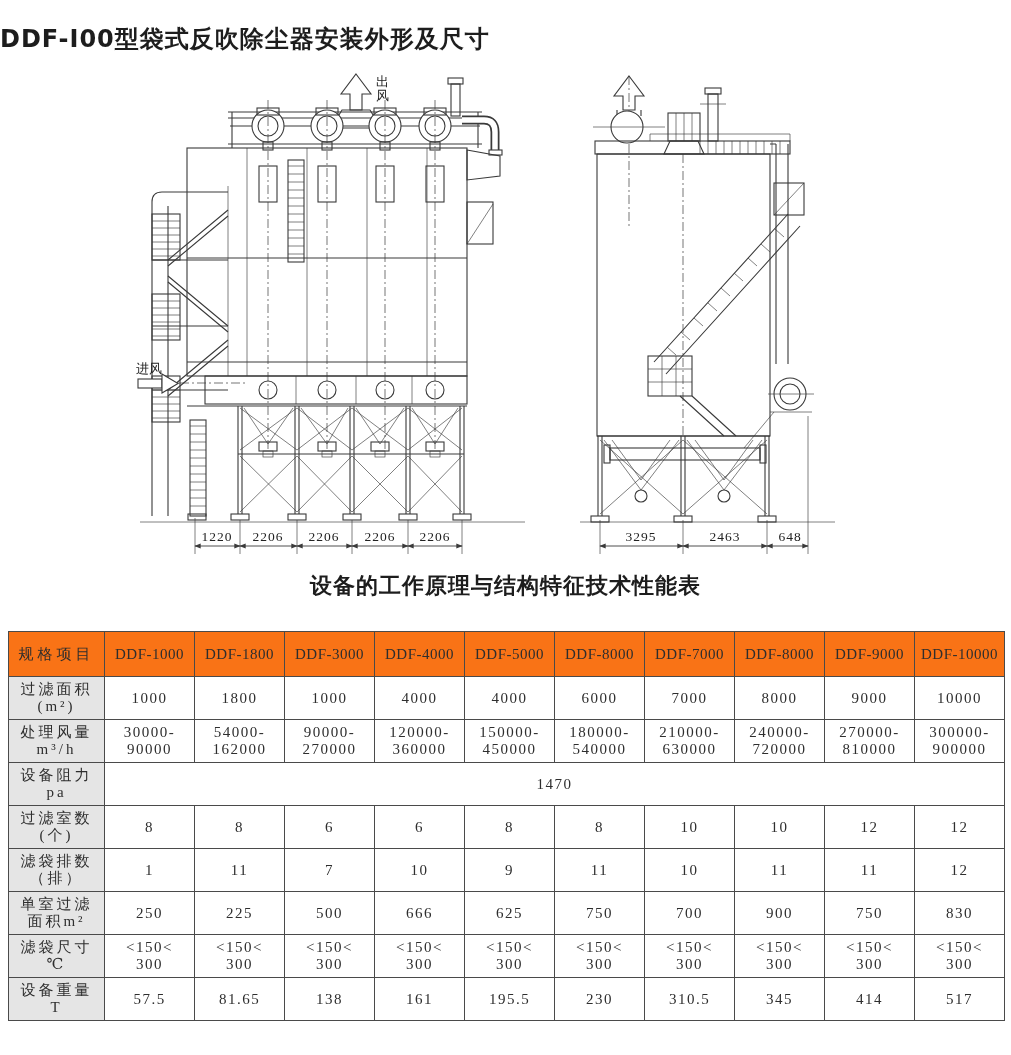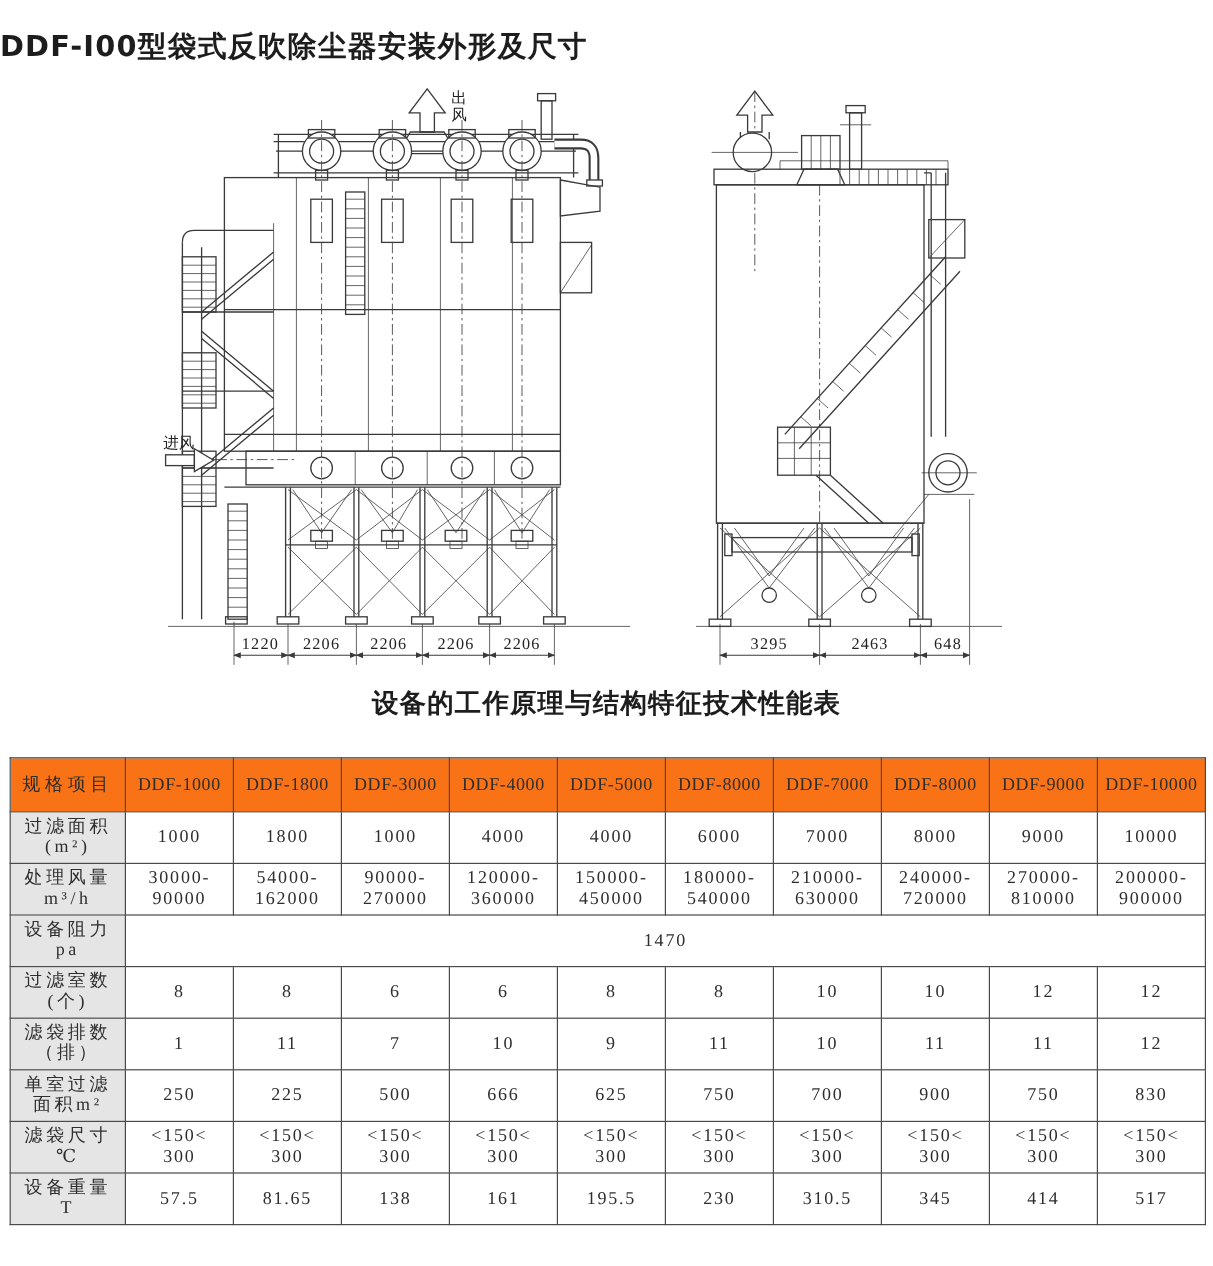--- a/index.html
+++ b/index.html
@@ -314,21 +314,21 @@
         <td>150000-
 450000</td>
         <td>180000-
 540000</td>
         <td>210000-
 630000</td>
         <td>240000-
 720000</td>
         <td>270000-
 810000</td>
-        <td>200000-
+        <td>300000-
 900000</td>
       </tr>
       <tr>
         <th class="rowlabel">设备阻力
 pa</th>
         <td colspan="10">1470</td>
       </tr>
       <tr>
         <th class="rowlabel">过滤室数
 (个)</th>

